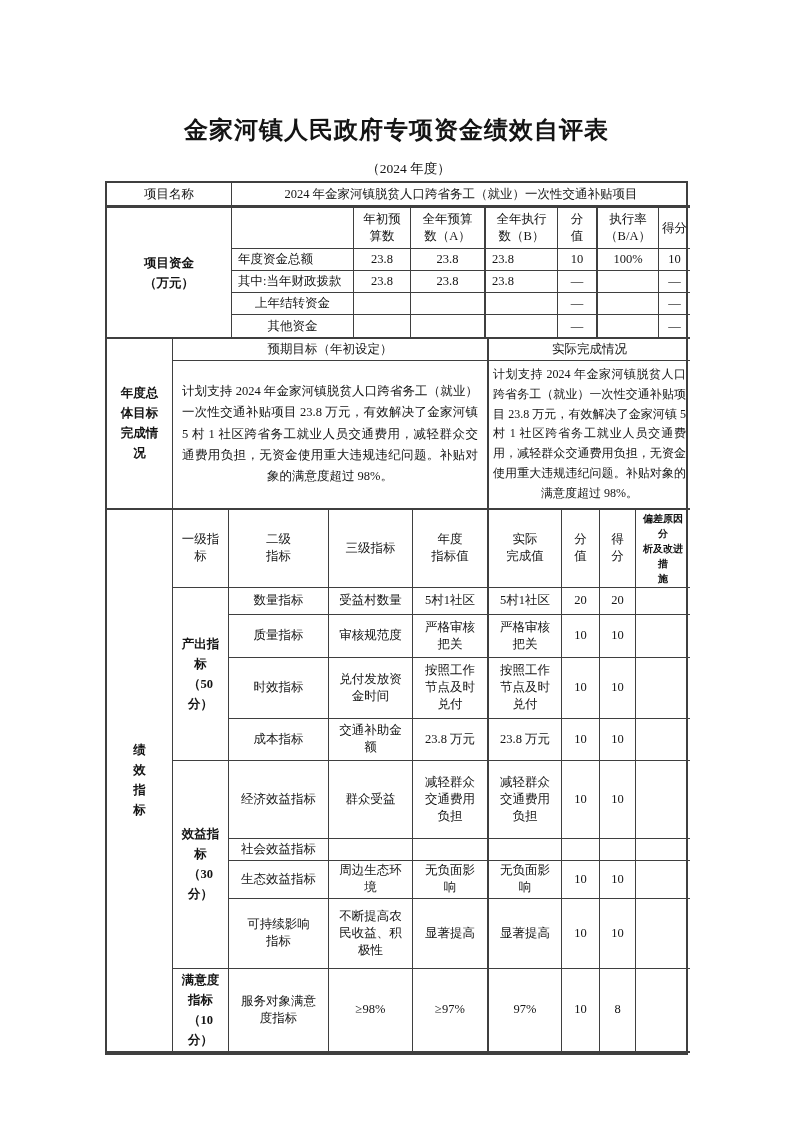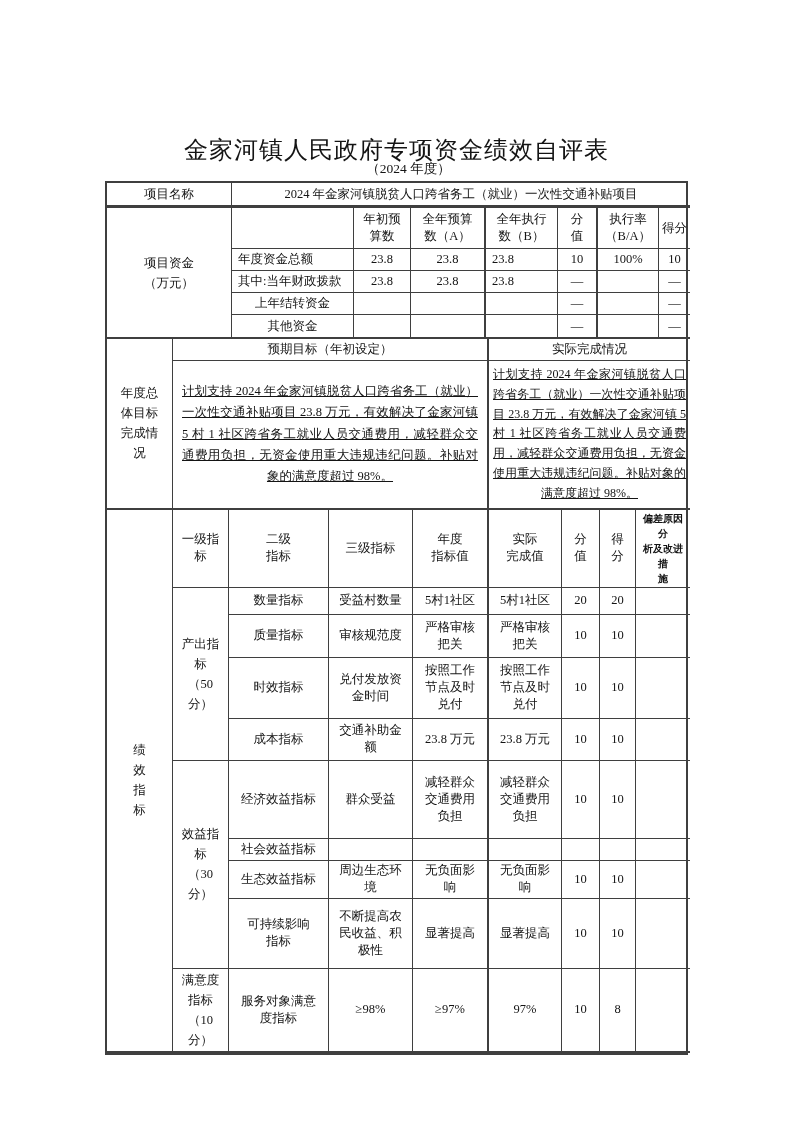--- a/index.html
+++ b/index.html
@@ -2,22 +2,22 @@
 <html><head>
 <meta charset="utf-8">
 <style>
   html,body{margin:0;padding:0;background:#ffffff;}
   body{
     width:793px;height:1122px;position:relative;
     font-family:"Liberation Serif","DejaVu Serif",serif;
     color:#141414;
   }
   .doc-title{
-    position:absolute;left:0;top:134px;width:793px;
-    text-align:center;font-size:24px;font-weight:normal;
+    position:absolute;left:0;top:114px;width:793px;
+    text-align:center;font-size:24px;font-weight:bold;
     font-family:"Liberation Sans","DejaVu Sans",sans-serif;
     letter-spacing:1px;
   }
   .doc-subtitle{
     position:absolute;left:0;top:160px;width:793px;
     text-align:center;font-size:13.5px;padding-left:12px;
   }
   .tablewrap{
     position:absolute;left:105px;top:181px;width:583px;
     border:2px solid #3f3f3f;box-sizing:border-box;
@@ -27,24 +27,24 @@
   td{
     border-right:1px solid #3f3f3f;border-bottom:1px solid #3f3f3f;
     font-size:12.5px;text-align:center;vertical-align:middle;
     padding:1px 3px;line-height:1.35;white-space:pre-line;
     overflow:hidden;box-sizing:border-box;
   }
   td.noR{border-right:none;margin-top:8px;}
   td.noB{border-bottom:none;}
   td.thickR{border-right-width:2px;}
   td.alignL{text-align:left;padding-left:6px;}
-  td.vlabel{line-height:1.6;}
+  td.vlabel{line-height:1.6;font-weight:bold;}
   td.para{
     text-align:justify;text-align-last:center;
-    padding:4px 9px;line-height:1.7;vertical-align:middle;text-decoration:underline;
+    padding:4px 9px;line-height:1.7;vertical-align:middle;
   }
   td.para2{padding:4px 4px;font-size:12px;line-height:1.65;}
   td.devhead{font-size:10px;line-height:1.5;font-weight:bold;}
   .dash{font-family:"Liberation Serif",serif;}
 </style>
 </head>
 <body>
 
 <div class="doc-title">金家河镇人民政府专项资金绩效自评表</div>
 <div class="doc-subtitle">（2024 年度）</div>

